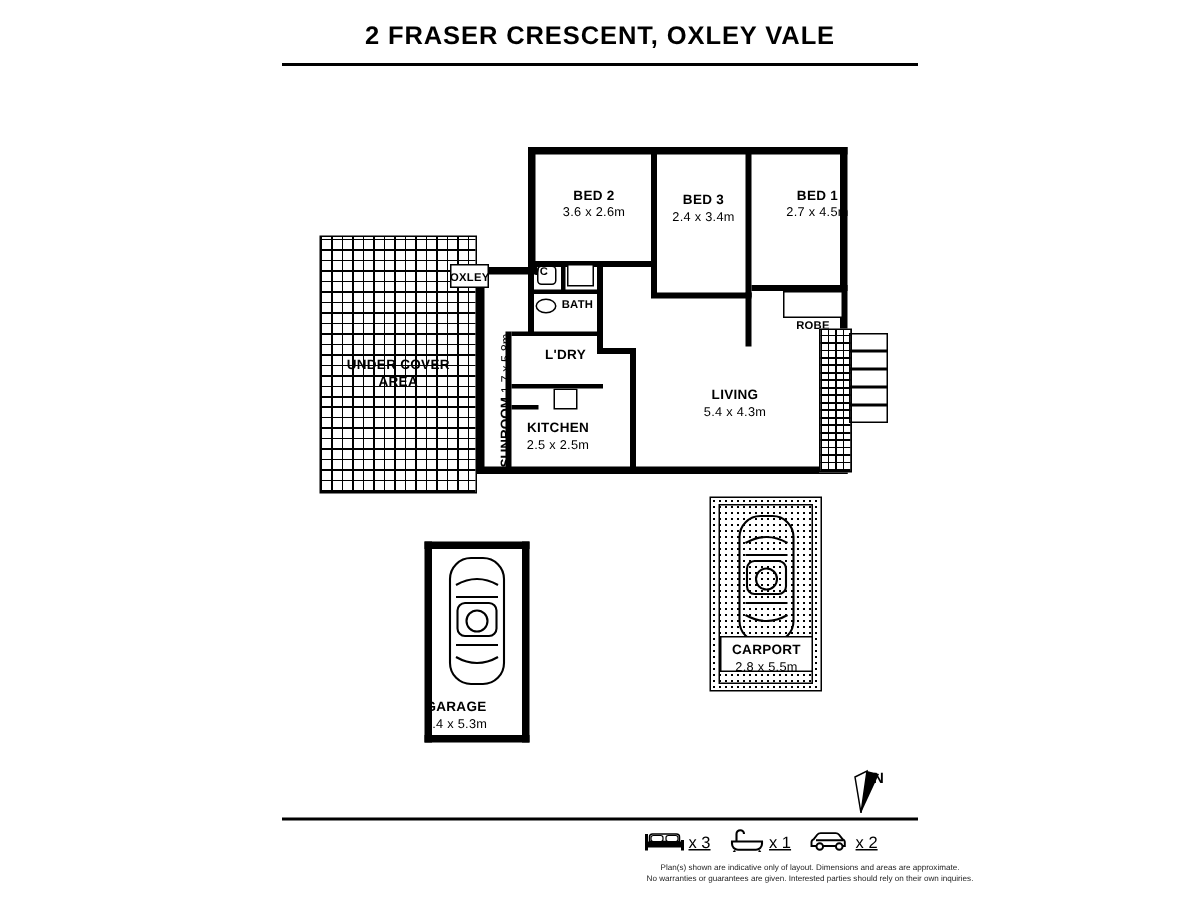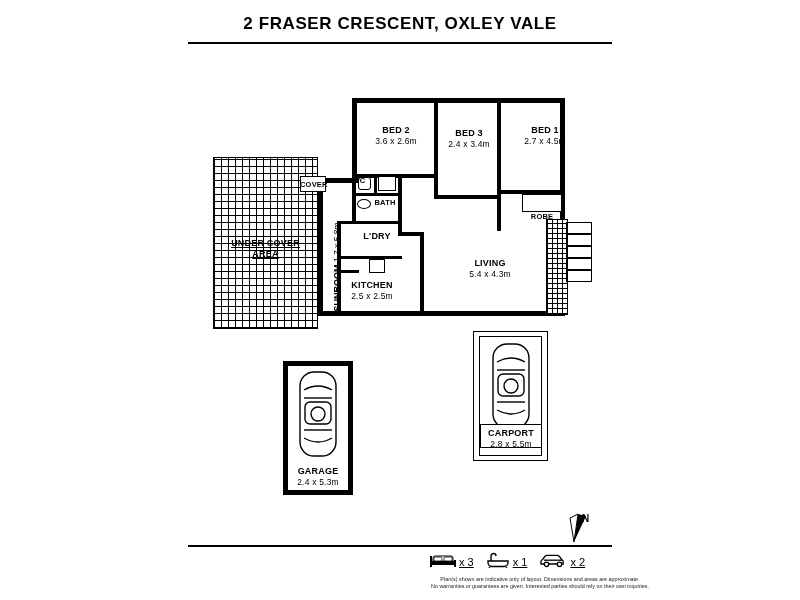--- a/index.html
+++ b/index.html
@@ -110,21 +110,21 @@
 <body>
 
 <div class="page">
 
   <div class="title">2 FRASER CRESCENT, OXLEY VALE</div>
   <div class="title-rule"></div>
 
   <div class="plan">
 
     <div class="hatch" style="left:213px; top:157px; width:105px; height:172px;"></div>
-    <div class="lbl" style="left:213px; top:238px; width:105px;text-decoration:underline;">
+    <div class="lbl" style="left:213px; top:238px; width:105px;">
       <span>UNDER COVER</span><br>
       <span>AREA</span>
     </div>
 
     <div class="w" style="left:352px; top:98px; width:213px; height:5px;"></div>
 
     <div class="w" style="left:560px; top:98px; width:5px; height:218px;"></div>
 
     <div class="w" style="left:318px; top:311px; width:247px; height:5px;"></div>
 
@@ -162,21 +162,21 @@
     <div class="thinbox" style="left:357px; top:199px; width:14px; height:10px; border-radius:50%;"></div>
     <div class="lbl lbl-sm" style="left:368px; top:198px; width:34px;">
       <span>BATH</span>
     </div>
     <div class="lbl lbl-sm" style="left:352px; top:176px; width:14px;">
       <span>WC</span>
     </div>
 
     <div class="thinbox" style="left:300px; top:176px; width:26px; height:16px;"></div>
     <div class="lbl lbl-sm" style="left:300px; top:180px; width:26px;">
-      <span>COVER</span>
+      <span>OXLEY</span>
     </div>
 
     <div class="lbl" style="left:352px; top:231px; width:50px;text-align:center;">
       <span>L'DRY</span>
     </div>
 
     <div class="thinbox" style="left:369px; top:259px; width:16px; height:14px;"></div>
     <div class="lbl" style="left:341px; top:280px; width:62px;">
       <span>KITCHEN</span>
       <span class="dim">2.5 x 2.5m</span>
@@ -224,21 +224,21 @@
       <g fill="none" stroke="#000" stroke-width="1.4">
         <rect x="8" y="4" width="36" height="84" rx="14"></rect>
         <path d="M12 22 q14 -8 28 0"></path>
         <path d="M12 30 h28"></path>
         <rect x="13" y="34" width="26" height="22" rx="5"></rect>
         <path d="M12 62 h28"></path>
         <path d="M12 70 q14 8 28 0"></path>
         <circle cx="26" cy="46" r="7"></circle>
       </g>
     </svg>
-    <div class="lbl" style="left:283px; top:466px; width:70px;">
+    <div class="lbl" style="left:269px; top:466px; width:70px;">
       <span>GARAGE</span>
       <span class="dim">2.4 x 5.3m</span>
     </div>
 
     <div class="dots" style="left:473px; top:331px; width:75px; height:130px;"></div>
     <div class="boxline" style="left:479px; top:336px; width:63px; height:120px;"></div>
     <svg style="position:absolute; left:485px; top:340px;" width="52" height="92" viewBox="0 0 52 92">
       <g fill="none" stroke="#000" stroke-width="1.4">
         <rect x="8" y="4" width="36" height="84" rx="14"></rect>
         <path d="M12 22 q14 -8 28 0"></path>

